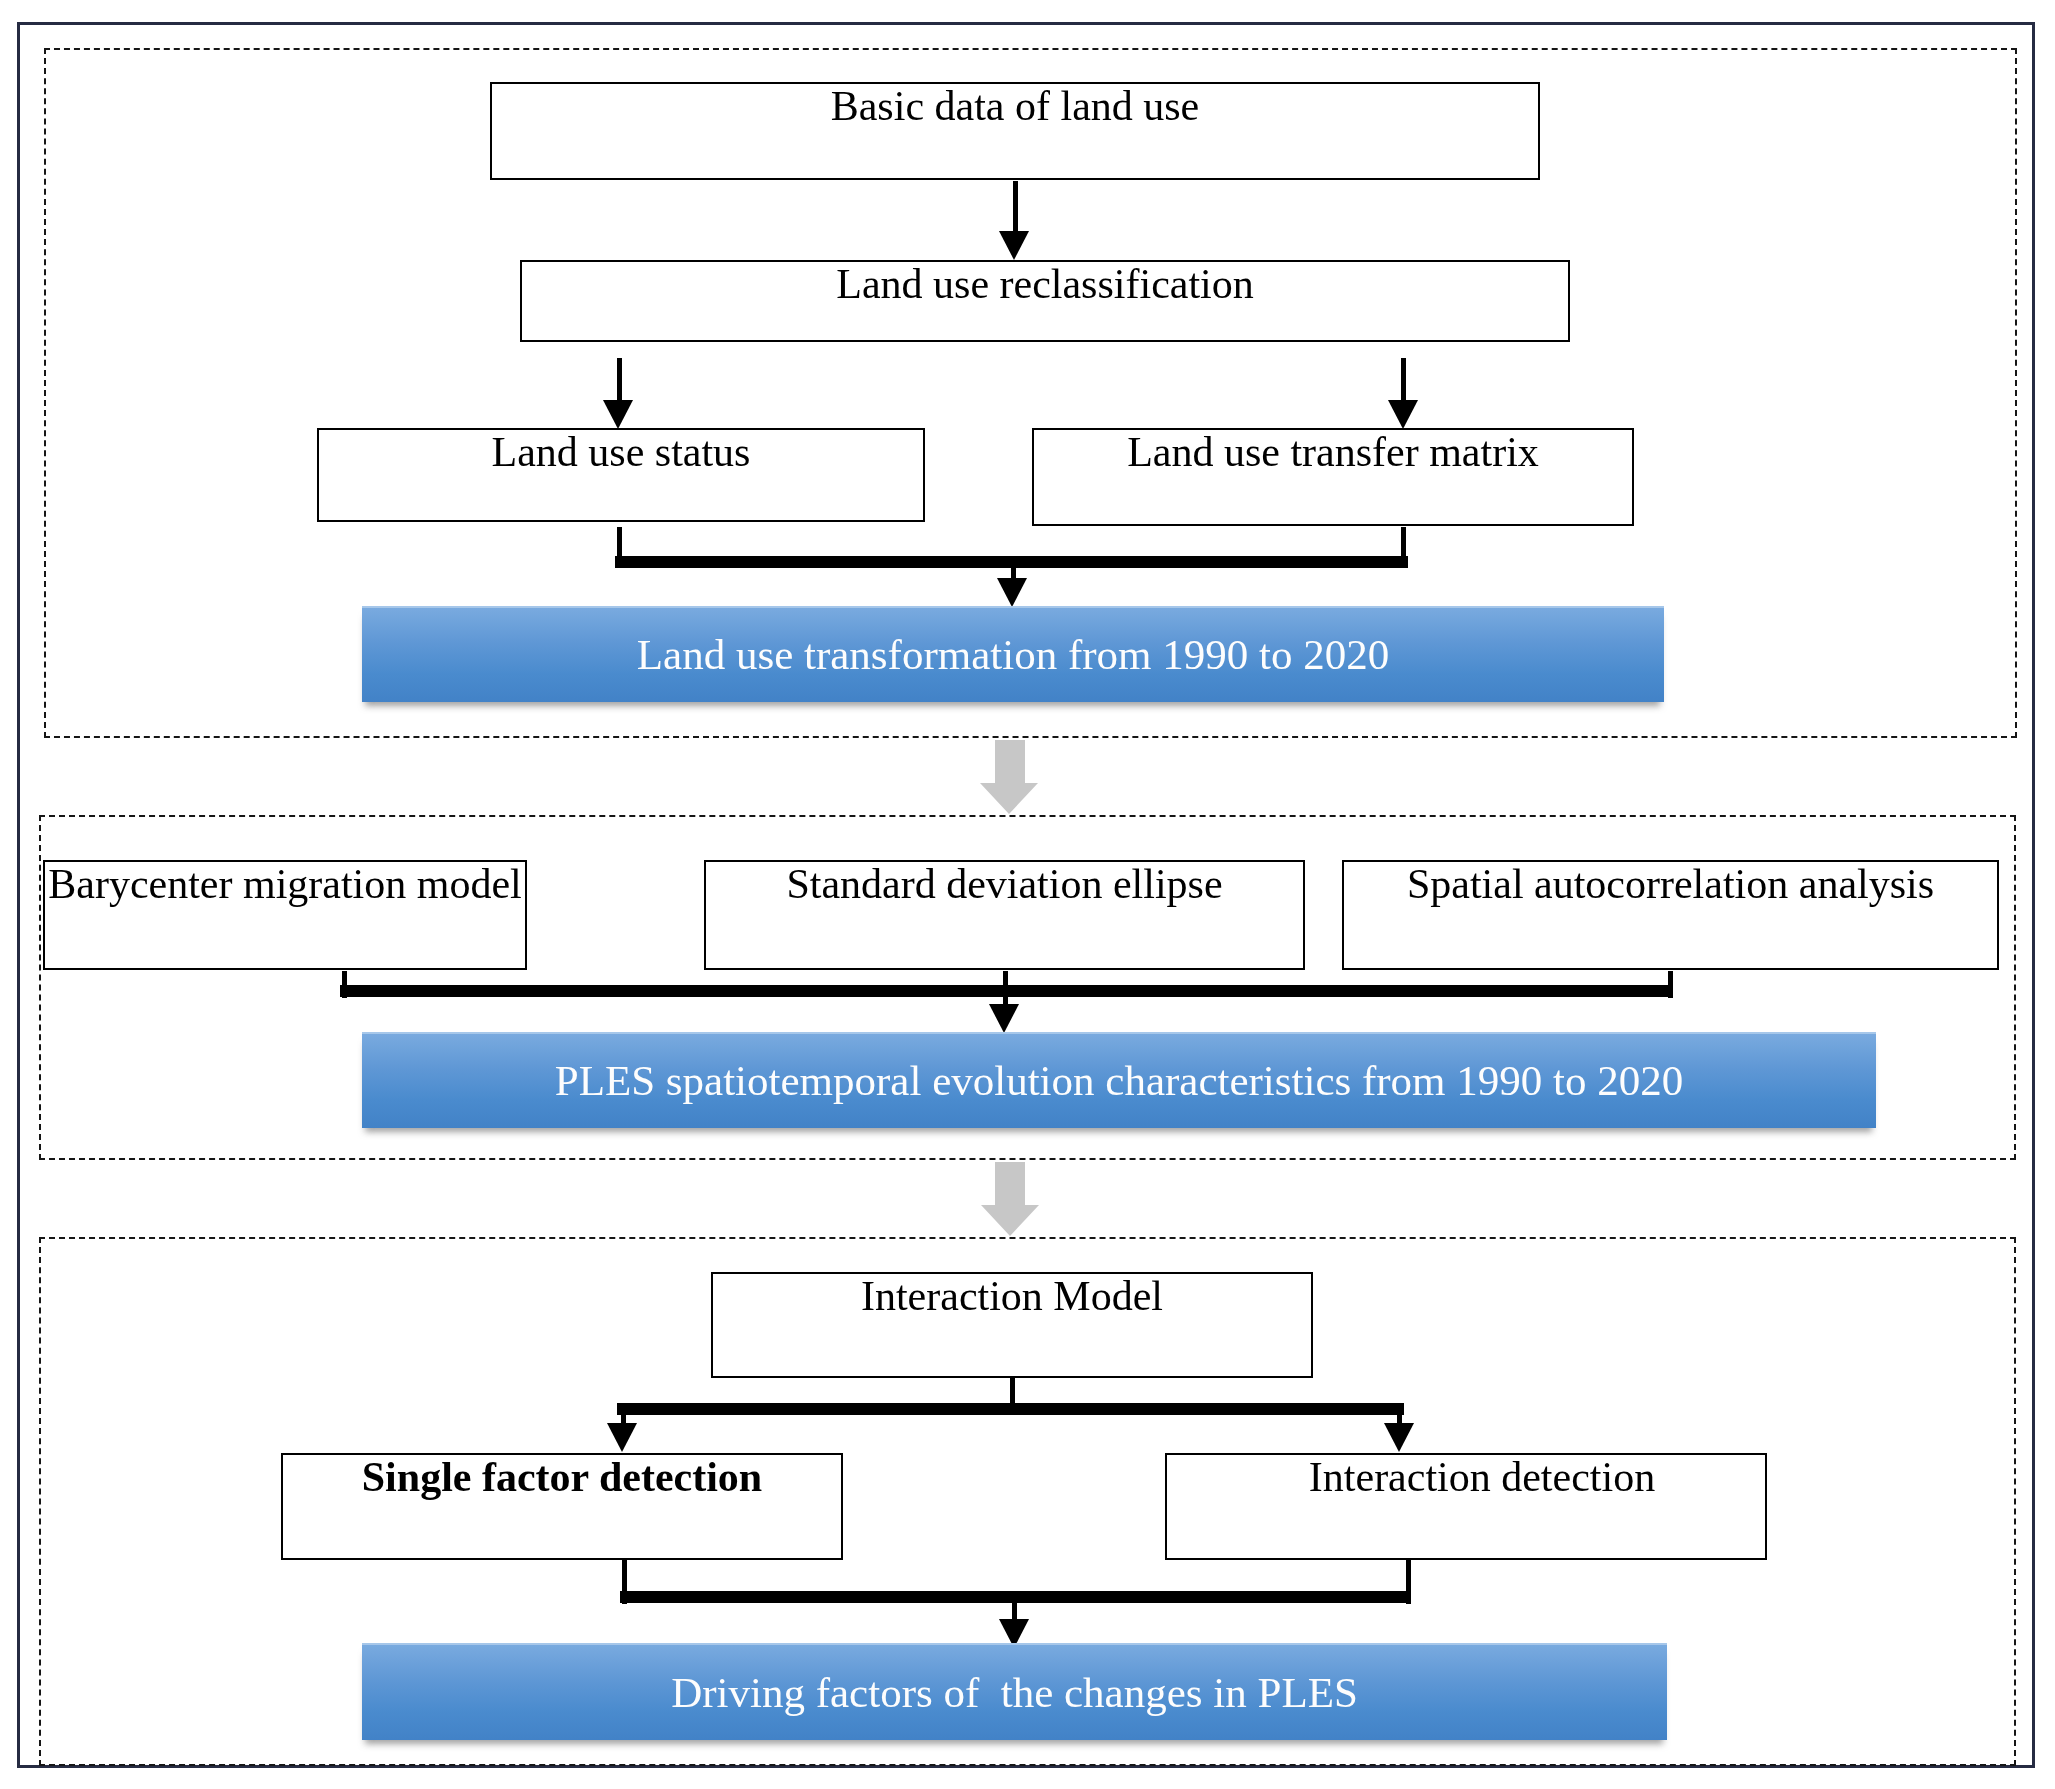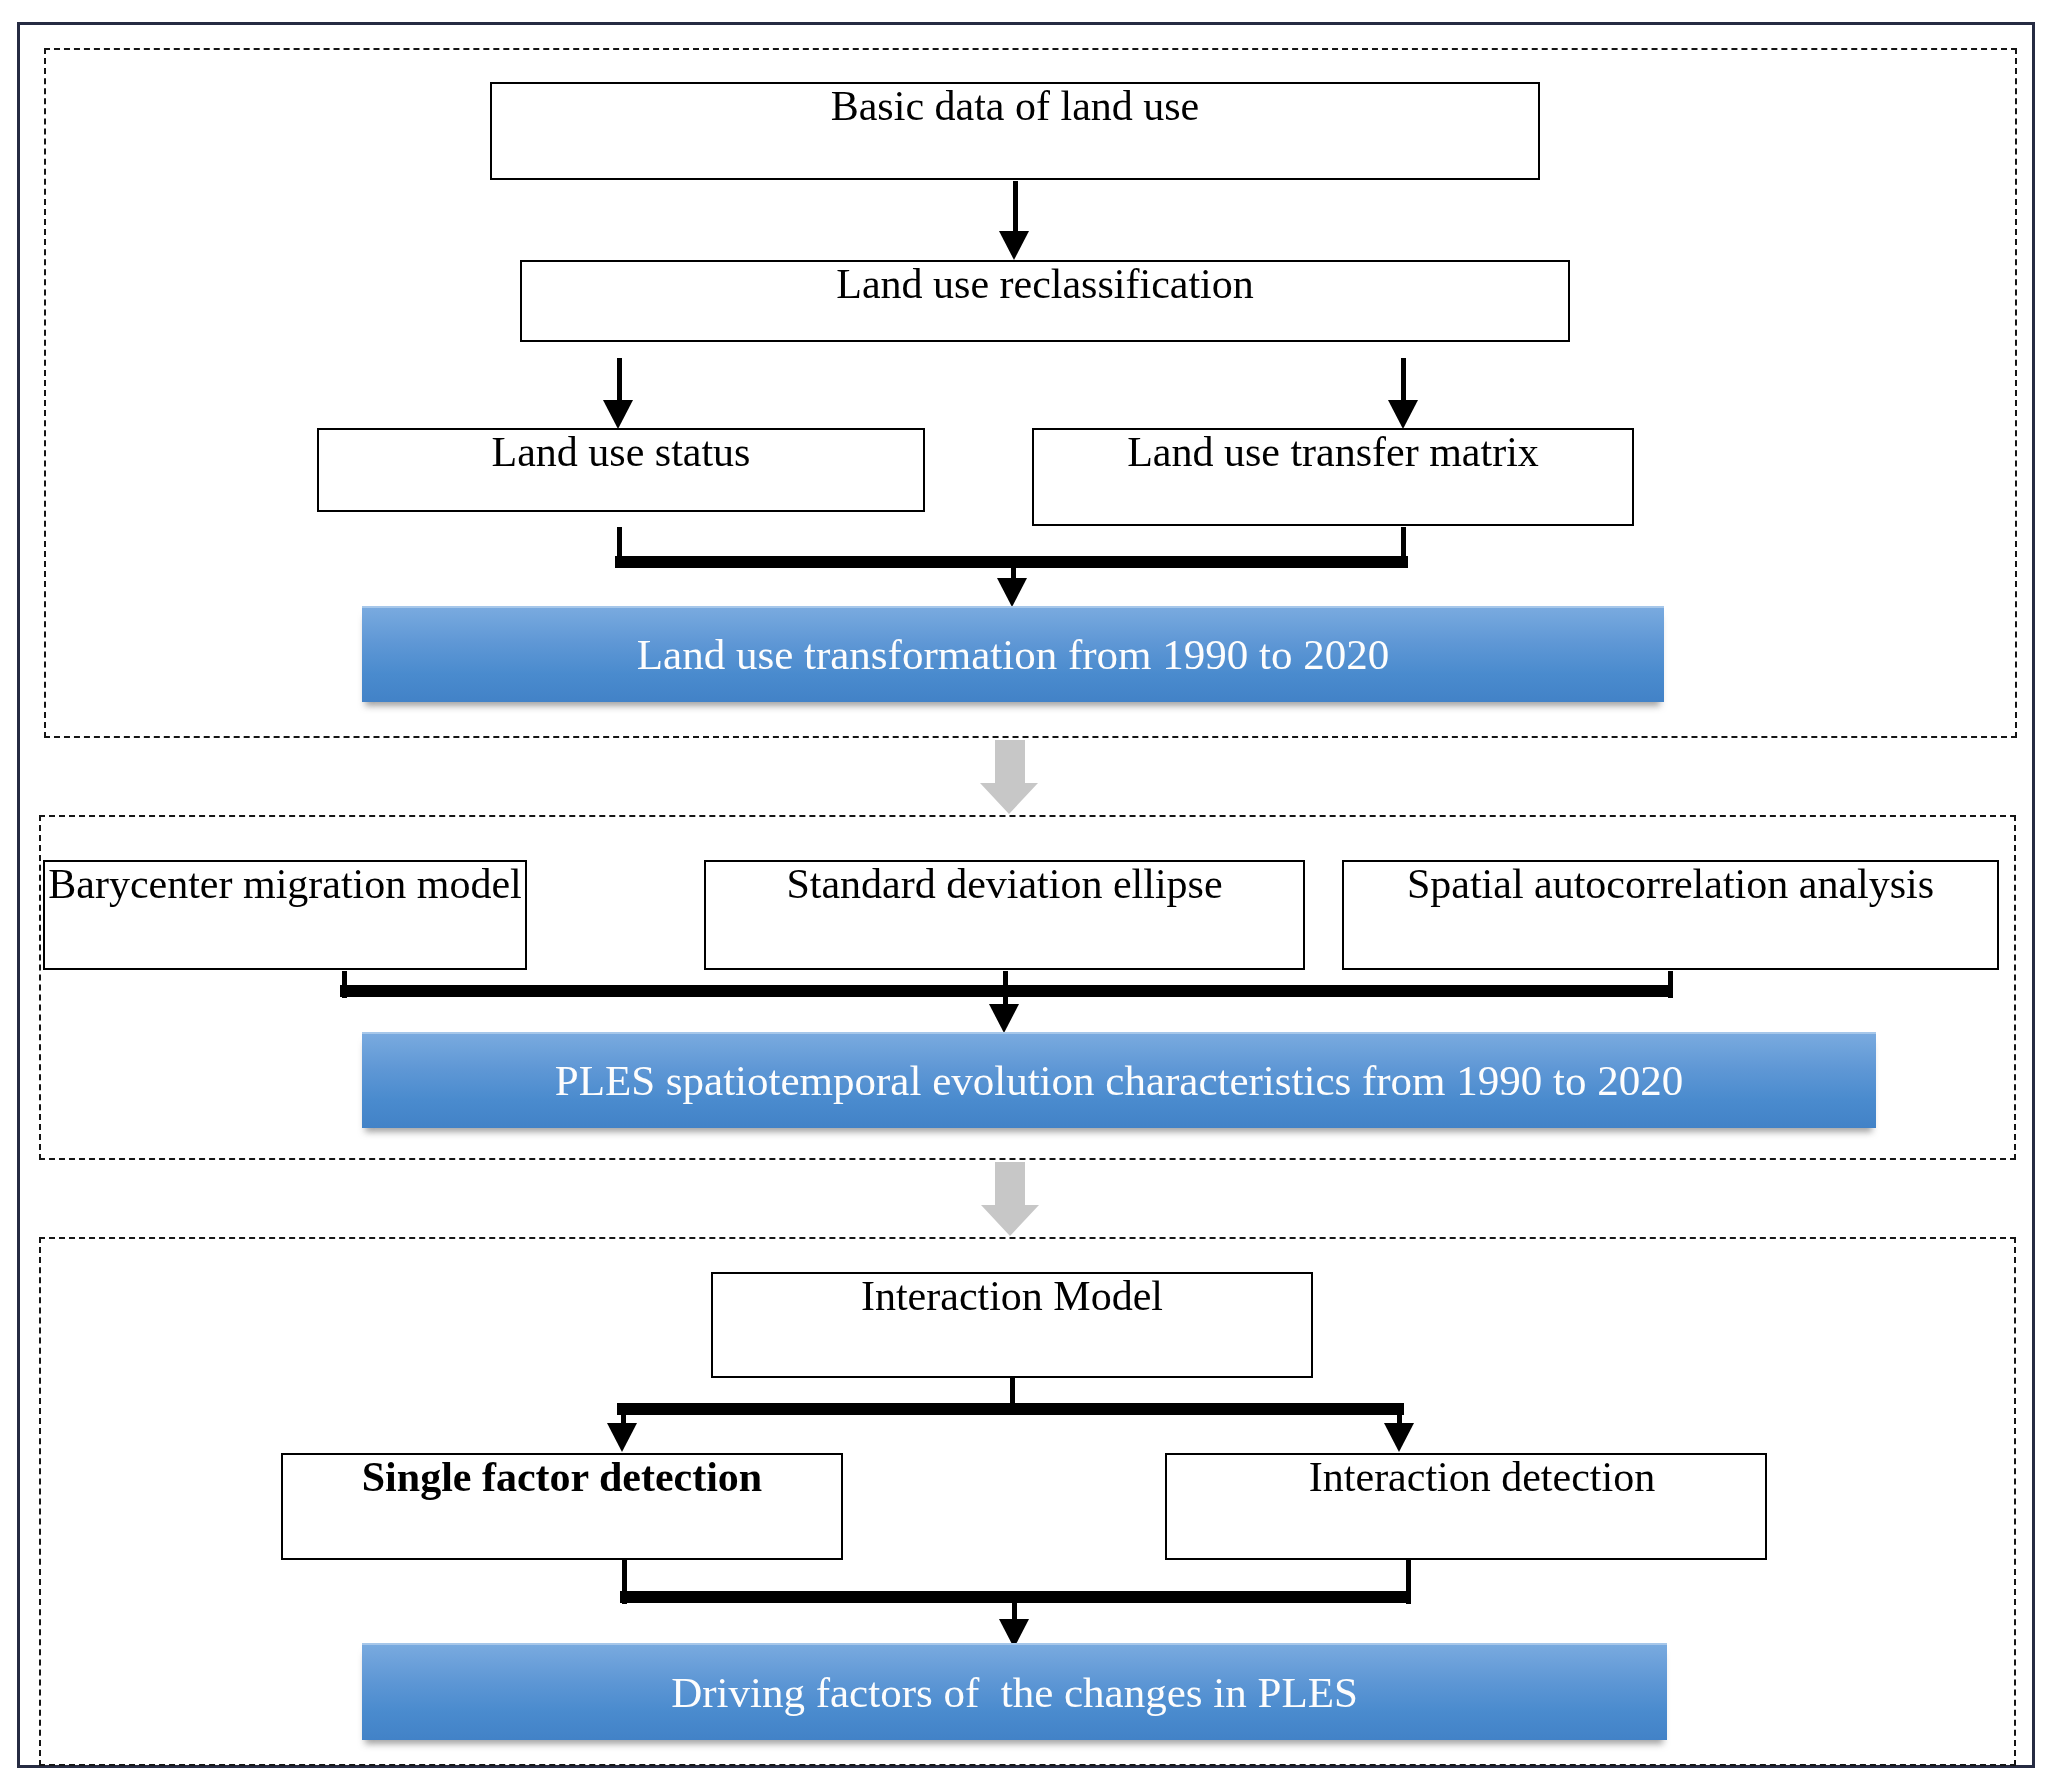--- a/index.html
+++ b/index.html
@@ -89,21 +89,21 @@
 
   <div class="abs box" style="left:490px; top:260px; width:1050px; height:82px;margin-left:30px;">
     <span>Land use reclassification</span>
   </div>
 
   <div class="abs vline" style="left:617px; top:358px; height:46px;"></div>
   <div class="abs tri-down" style="left:603px; top:400px;"></div>
   <div class="abs vline" style="left:1401px; top:358px; height:46px;"></div>
   <div class="abs tri-down" style="left:1388px; top:400px;"></div>
 
-  <div class="abs box" style="left:317px; top:428px; width:608px; height:84px;">
+  <div class="abs box" style="left:317px; top:428px; width:608px; height:94px;">
     <span>Land use status</span>
   </div>
   <div class="abs box" style="left:1032px; top:428px; width:602px; height:98px;">
     <span>Land use transfer matrix</span>
   </div>
 
   <div class="abs vline" style="left:617px; top:527px; height:37px;"></div>
   <div class="abs vline" style="left:1401px; top:527px; height:37px;"></div>
   <div class="abs hbar" style="left:615px; top:556px; width:793px;"></div>
   <div class="abs vline" style="left:1011px; top:568px; height:25.4px;"></div>

